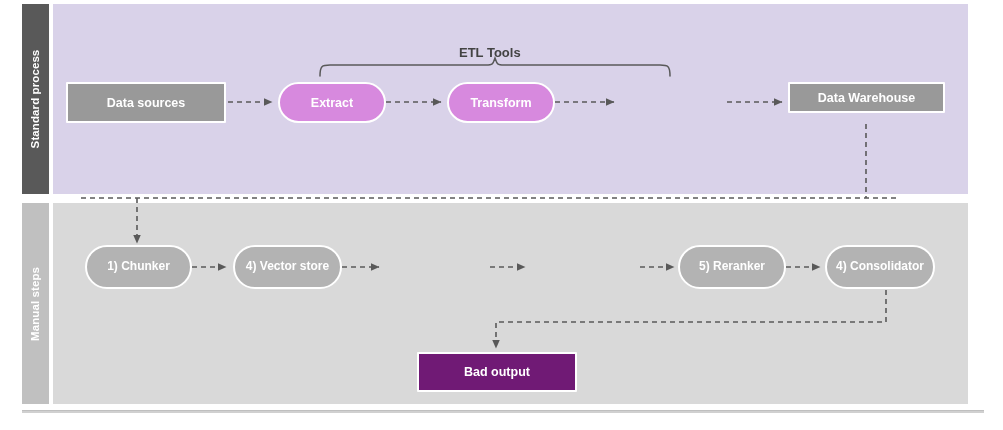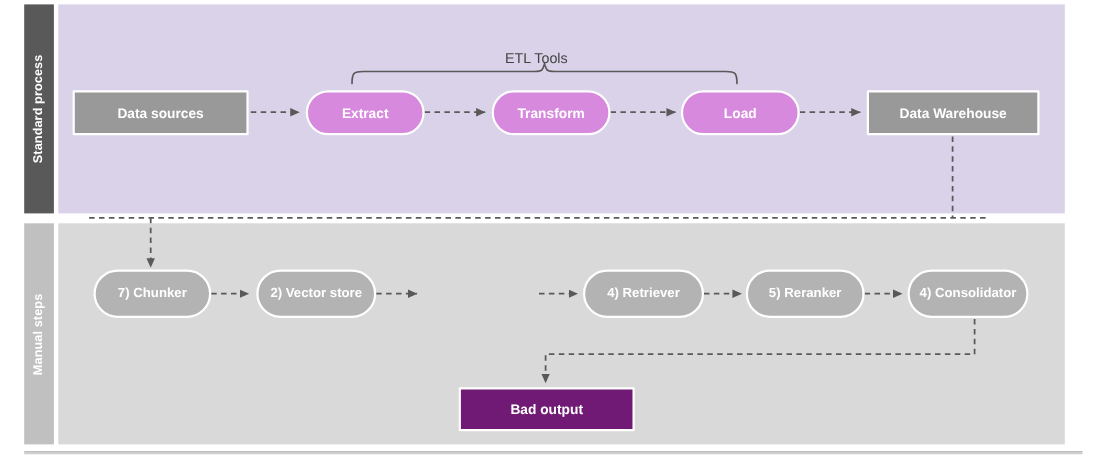--- a/index.html
+++ b/index.html
@@ -86,21 +86,21 @@
   .node.gray   { background: #999999; }
   .node.pink   { background: #d789de; }
   .node.pillgr { background: #b3b3b3; font-size: 12px; }
   .node.yellow { background: #701a75; font-size: 12.5px; }
 
   
   .annot-text {
     position: absolute;
     color: #434343;
     font-size: 13px;
-    font-weight: normal;
+    font-weight: bold;
     white-space: nowrap;
     z-index: 5;
     text-align: center;
   }
 
   svg.edges {
     position: absolute;
     left: 0; top: 0;
     width: 1003px; height: 430px;
     z-index: 3;
@@ -161,35 +161,29 @@
 
   <div class="node pill pink" style="left:278px; top:82px;  width:108px; height:41px;">
     <span>Extract</span>
   </div>
   <div class="node rect gray" style="left:66px;  top:82px;  width:160px; height:41px;">
     <span>Data sources</span>
   </div>
   <div class="node pill pink" style="left:447px; top:82px;  width:108px; height:41px;">
     <span>Transform</span>
   </div>
-  <div class="node pill pink" style="left:619px; top:82px;  width:108px; height:41px;">
-    <span>Load</span>
-  </div>
-  <div class="node rect gray" style="left:788px; top:82px;  width:157px; height:41px;">
+  <div class="node rect gray" style="left:788px; top:82px;  width:157px; height:31px;">
     <span>Data Warehouse</span>
   </div>
 
   <div class="node pill pillgr" style="left:85px;  top:245px; width:107px; height:44px;">
-    <span>7) Chunker</span>
+    <span>1) Chunker</span>
   </div>
   <div class="node pill pillgr" style="left:233px; top:245px; width:109px; height:44px;">
-    <span>2) Vector store</span>
-  </div>
-  <div class="node pill pillgr" style="left:530px; top:245px; width:110px; height:44px;">
-    <span>4) Retriever</span>
+    <span>4) Vector store</span>
   </div>
   <div class="node pill pillgr" style="left:678px; top:245px; width:108px; height:44px;">
     <span>5) Reranker</span>
   </div>
   <div class="node pill pillgr" style="left:825px; top:245px; width:110px; height:44px;">
     <span>4) Consolidator</span>
   </div>
 
   <div class="node rect yellow" style="left:417px; top:352px; width:160px; height:40px;">
     <span>Bad output</span>

